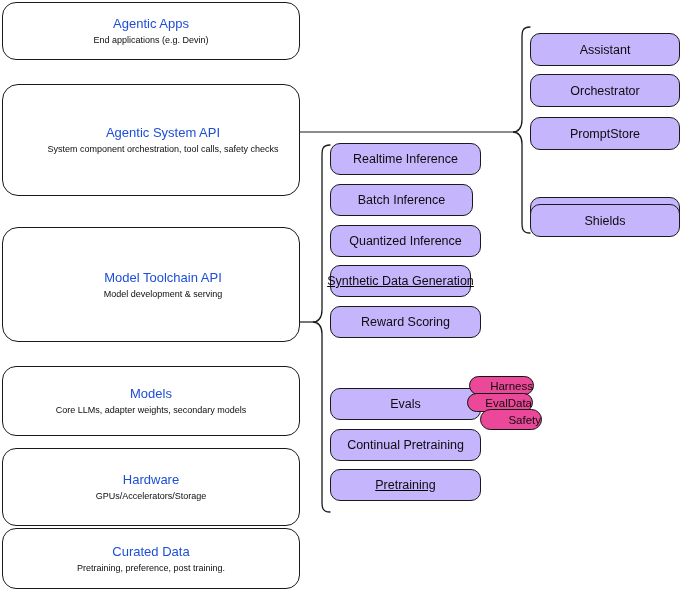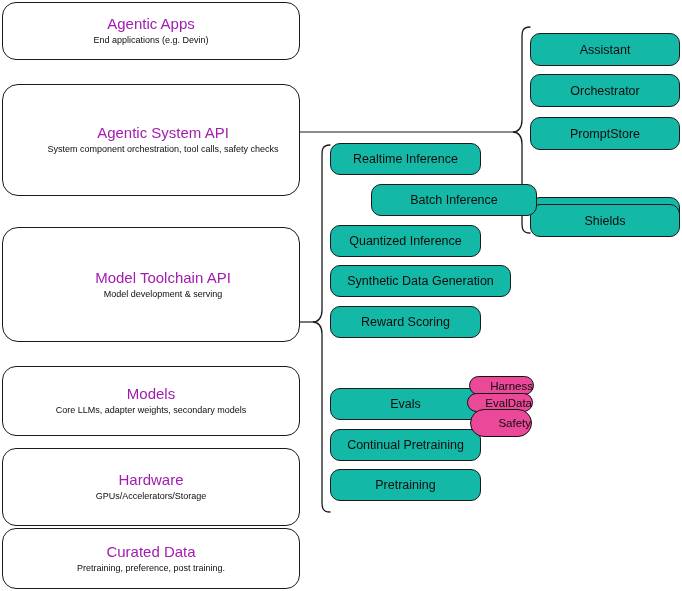--- a/index.html
+++ b/index.html
@@ -26,43 +26,43 @@
     border: 1px solid #1a1a1a;
     border-radius: 12px;
     display: flex;
     flex-direction: column;
     align-items: center;
     justify-content: center;
     text-align: center;
     z-index: 5;
   }
   .node .title {
-    font-size: 15px;
+    font-size: 13px;
     line-height: 17px;
-    color: #a21caf;
+    color: #1d4ed8;
     white-space: nowrap;
   }
   .node .subtitle {
     font-size: 9px;
     line-height: 13px;
     color: #0d0d0d;
     margin-top: 2px;
     white-space: nowrap;
   }
   .stack-node {
     border-radius: 14px;
   }
   .stack-node.big {
     border-radius: 16px;
     padding-left: 24px;
   }
   .chip {
     position: absolute;
     box-sizing: border-box;
-    background: #14b8a6;
+    background: #c4b5fd;
     border: 1px solid #1a1a1a;
     border-radius: 10px;
     display: flex;
     align-items: center;
     justify-content: center;
     z-index: 6;
   }
   .chip .clabel {
     font-size: 12.5px;
     line-height: 16px;
@@ -179,45 +179,45 @@
                C10,174 6,178 1,178
                C6,178 10,182 10,190
                L10,357
                C10,363 10,368 18,368" fill="none" stroke="#1a1a1a" stroke-width="1.3" stroke-linecap="round"></path>
     </svg>
   </div>
 
   <div class="chip" style="left:330px; top:143px; width:151px; height:32px;">
     <span class="clabel">Realtime Inference</span>
   </div>
-  <div class="chip" style="left:330px; top:184px; width:166px; height:32px;margin-left:41px;">
+  <div class="chip" style="left:330px; top:184px; width:143px; height:32px;">
     <span class="clabel">Batch Inference</span>
   </div>
   <div class="chip" style="left:330px; top:225px; width:151px; height:32px;">
     <span class="clabel">Quantized Inference</span>
   </div>
-  <div class="chip" style="left:330px; top:265px; width:181px; height:32px;">
+  <div class="chip" style="left:330px; top:265px; width:141px; height:32px;text-decoration:underline;">
     <span class="clabel">Synthetic Data Generation</span>
   </div>
   <div class="chip" style="left:330px; top:306px; width:151px; height:32px;">
     <span class="clabel">Reward Scoring</span>
   </div>
   <div class="chip" style="left:330px; top:388px; width:151px; height:32px;">
     <span class="clabel">Evals</span>
   </div>
   <div class="chip" style="left:330px; top:429px; width:151px; height:32px;">
     <span class="clabel">Continual Pretraining</span>
   </div>
-  <div class="chip" style="left:330px; top:469px; width:151px; height:32px;">
+  <div class="chip" style="left:330px; top:469px; width:151px; height:32px;text-decoration:underline;">
     <span class="clabel">Pretraining</span>
   </div>
 
   <div class="pill" style="left:469px; top:376px; width:65px; height:19px;">
     <span class="plabel">Harness</span>
   </div>
   <div class="pill" style="left:467px; top:393px; width:66px; height:19px;">
     <span class="plabel">EvalData</span>
   </div>
-  <div class="pill" style="left:470px; top:409px; width:62px; height:28px;">
+  <div class="pill" style="left:480px; top:409px; width:62px; height:21px;">
     <span class="plabel">Safety</span>
   </div>
 
 </div>
 
 </body></html>

